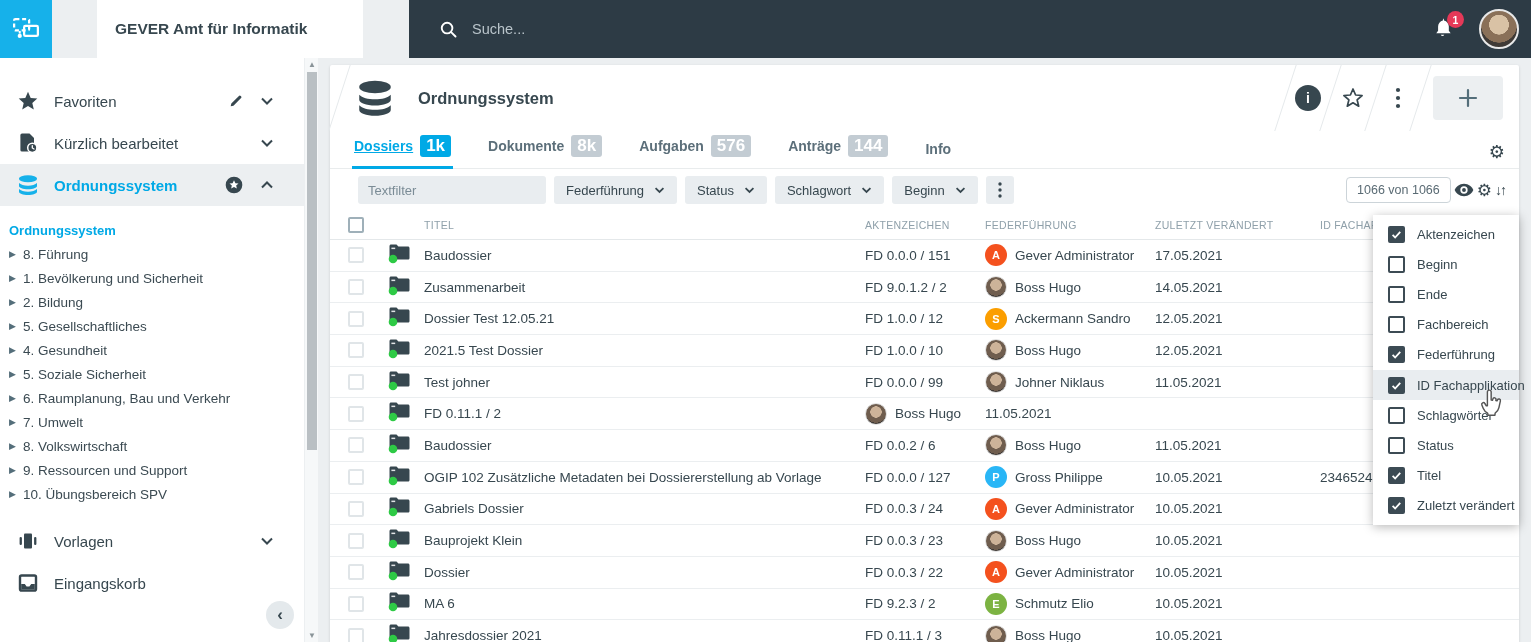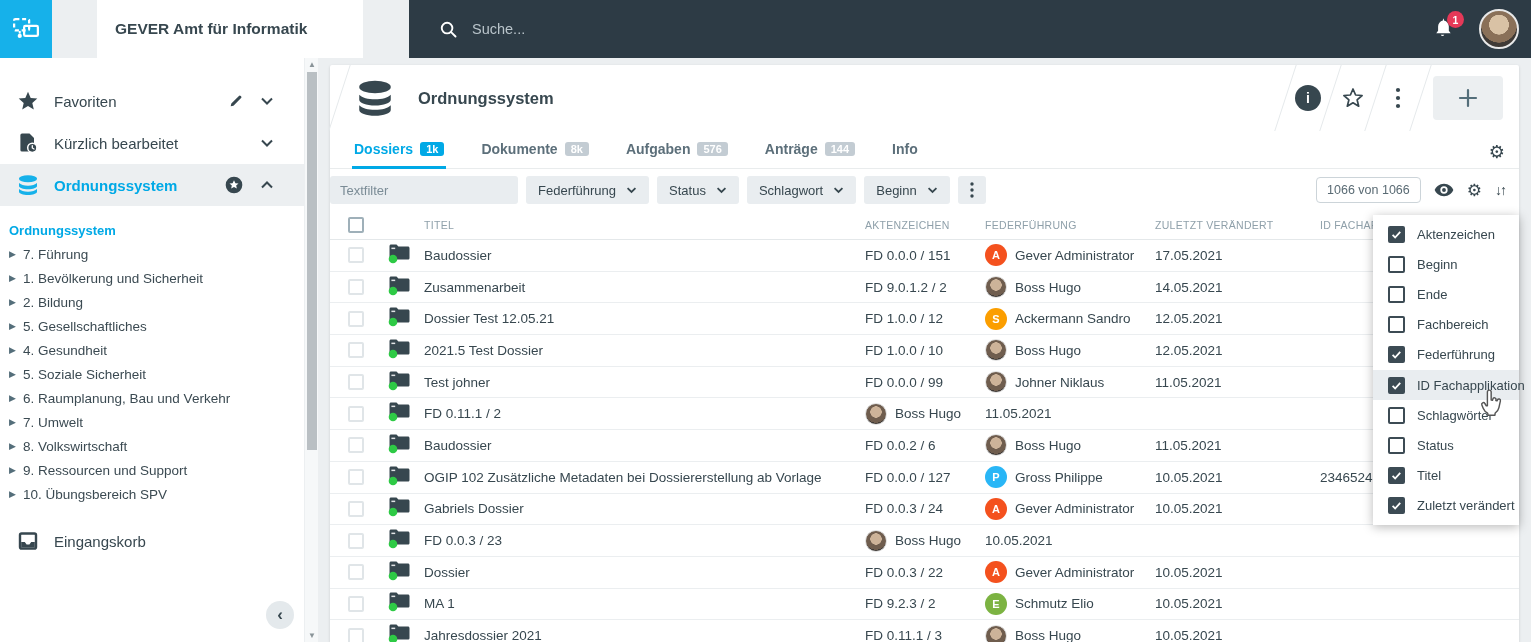--- a/index.html
+++ b/index.html
@@ -62,34 +62,34 @@
   .hsep { width:1px; height:66px; background:#e5e9eb; transform:skewX(-18deg); }
   .hbtn { width:44px; height:66px; display:flex; align-items:center; justify-content:center; cursor:pointer; }
   .info-circle { width:26px; height:26px; border-radius:50%; background:#37474f; color:#fff;
     font-size:14px; font-weight:700; display:flex; align-items:center; justify-content:center; }
   .plus-btn { width:70px; height:44px; background:#eceff1; border-radius:4px; margin:0 16px 0 12px;
     display:flex; align-items:center; justify-content:center; cursor:pointer; }
 
   .tab-bar { height:38px; display:flex; align-items:flex-end; padding-left:22px; border-bottom:1px solid #e9eced; position:relative; }
   .tab { display:flex; align-items:center; gap:7px; padding:0 2px 9px 2px; margin-right:33px; margin-bottom:-1px;
     font-size:14px; font-weight:700; color:#5c6f7a; border-bottom:3px solid transparent; cursor:pointer; white-space:nowrap; }
-  .tab-badge { background:#c3ccd3; color:#fff; font-size:11px; font-weight:700; border-radius:3px; padding:1px 6px; }
-  .tab.active { color:#00a9e6; border-bottom-color:#00a9e6; }
+  .tab-badge { background:#c3ccd3; color:#fff; font-size:17px; font-weight:700; border-radius:3px; padding:1px 6px; }
+  .tab.active { color:#00a9e6; border-bottom-color:#00a9e6;text-decoration:underline; }
   .tab.active .tab-badge { background:#00a9e6; }
   .tab-gear { position:absolute; right:14px; bottom:7px; font-size:18px; color:#37474f; cursor:pointer; line-height:1; }
 
-  .filter-bar { height:42px; display:flex; align-items:center; padding:0 14px 0 0; }
+  .filter-bar { height:42px; display:flex; align-items:center; padding:0 14px 0 0;margin-left:28px; }
   .f-input { width:188px; height:28px; background:#e9edf0; border:none; outline:none; border-radius:3px;
     padding:0 10px; font-size:13px; color:#37474f; font-family:"Liberation Sans", sans-serif; }
   .f-input::placeholder { color:#7b8c96; }
   .f-drop { display:flex; align-items:center; gap:10px; height:28px; background:#e9edf0; border-radius:3px;
     padding:0 12px; margin-left:8px; font-size:13px; color:#37474f; cursor:pointer; white-space:nowrap; }
   .f-kebab { width:28px; height:28px; background:#e9edf0; border-radius:3px; margin-left:8px;
     display:flex; align-items:center; justify-content:center; cursor:pointer; }
-  .f-right { margin-left:auto; display:flex; gap:13px; }
+  .f-right { margin-left:auto; display:flex; gap:3px; }
   .count-box { border:1px solid #ccd4d9; border-radius:4px; height:26px; display:flex; align-items:center;
     padding:0 10px; font-size:12.5px; color:#5a6b74; }
   .f-ico { color:#37474f; cursor:pointer; display:flex; align-items:center; }
   .gear-glyph { font-size:17px; line-height:1; }
   .sort-glyph { font-size:14px; font-weight:700; letter-spacing:-2px; }
 
   .grid-cols { display:grid; grid-template-columns:40px 36px 441px 120px 170px 165px 1fr; align-items:center; padding-left:18px; }
   .thead { height:29px; color:#8fa0aa; font-size:10.5px; letter-spacing:.3px; border-bottom:1px solid #e4e8ea; }
   .cb { width:16px; height:16px; border:2px solid #9fb0b9; border-radius:2px; background:#fff; cursor:pointer; }
   .trow { height:31.7px; border-bottom:1px solid #ebeef0; cursor:pointer; }
@@ -202,21 +202,21 @@
           <path d="M2 7.5l5-5 5 5" stroke="#37474f" stroke-width="2" fill="none"></path>
         </svg>
       </span>
     </div>
 
     <div class="tree">
       <div class="tree-root">Ordnungssystem</div>
 
         <div class="tree-node">
           <span class="arrow">▶</span>
-          <span>7. Führung</span>
+          <span>8. Führung</span>
         </div>
 
         <div class="tree-node">
           <span class="arrow">▶</span>
           <span>1. Bevölkerung und Sicherheit</span>
         </div>
 
         <div class="tree-node">
           <span class="arrow">▶</span>
           <span>2. Bildung</span>
@@ -258,20 +258,35 @@
         </div>
 
         <div class="tree-node">
           <span class="arrow">▶</span>
           <span>10. Übungsbereich SPV</span>
         </div>
 
     </div>
 
     <div class="side-bottom">
+      <div class="nav-item">
+        <svg class="ic" viewBox="0 0 24 24">
+          <g fill="#37474f">
+              <rect x="8" y="4.5" width="8" height="15" rx="1"></rect>
+          <rect x="3.6" y="8" width="2.3" height="8" rx="1.1"></rect>
+              <rect x="18.1" y="8" width="2.3" height="8" rx="1.1"></rect>
+            </g>
+        </svg>
+        <span class="lbl">Vorlagen</span>
+        <span class="right">
+          <svg width="14" height="10" viewBox="0 0 14 10">
+            <path d="M2 2.5l5 5 5-5" stroke="#37474f" stroke-width="2" fill="none"></path>
+          </svg>
+        </span>
+      </div>
       <div class="nav-item">
         <svg class="ic" viewBox="0 0 24 24">
           <rect x="4" y="4.5" width="16" height="15" rx="1.6" fill="none" stroke="#37474f" stroke-width="2.4"></rect>
           <path d="M5.2 13h3.6l1.8 2.6h2.8l1.8-2.6h3.6v5.3H5.2z" fill="#37474f"></path>
         </svg>
         <span class="lbl">Eingangskorb</span>
       </div>
     </div>
 
     <div class="collapse-btn">‹</div>
@@ -604,20 +619,21 @@
 
           <div class="trow grid-cols">
             <span class="cb"></span>
             <span>
               <svg width="23" height="21" viewBox="0 0 23 21">
                 <path d="M1.5 3.1c0-.9.7-1.6 1.6-1.6h5.4l1.9 2h9.5c.9 0 1.6.7 1.6 1.6v9.8c0 .9-.7 1.6-1.6 1.6H3.1c-.9 0-1.6-.7-1.6-1.6z" fill="#37474f"></path>
                 <rect x="3.4" y="4.6" width="3.8" height="1.5" fill="#fff" opacity=".85"></rect>
                 <circle cx="5" cy="16" r="4.3" fill="#2eca45"></circle>
               </svg>
             </span>
+            <span class="cell title">Bauprojekt Klein</span>
             <span class="cell">FD 0.0.3 / 23</span>
             <span class="cell user-cell">
 
               <span class="av av-photo"></span>
               <span>Boss Hugo</span>
             </span>
             <span class="cell">10.05.2021</span>
             <span class="cell"></span>
           </div>
 
@@ -643,21 +659,21 @@
 
           <div class="trow grid-cols">
             <span class="cb"></span>
             <span>
               <svg width="23" height="21" viewBox="0 0 23 21">
                 <path d="M1.5 3.1c0-.9.7-1.6 1.6-1.6h5.4l1.9 2h9.5c.9 0 1.6.7 1.6 1.6v9.8c0 .9-.7 1.6-1.6 1.6H3.1c-.9 0-1.6-.7-1.6-1.6z" fill="#37474f"></path>
                 <rect x="3.4" y="4.6" width="3.8" height="1.5" fill="#fff" opacity=".85"></rect>
                 <circle cx="5" cy="16" r="4.3" fill="#2eca45"></circle>
               </svg>
             </span>
-            <span class="cell title">MA 1</span>
+            <span class="cell title">MA 6</span>
             <span class="cell">FD 9.2.3 / 2</span>
             <span class="cell user-cell">
               <span class="av" style="background: rgb(124, 179, 66);">E</span>
 
               <span>Schmutz Elio</span>
             </span>
             <span class="cell">10.05.2021</span>
             <span class="cell"></span>
           </div>
 

